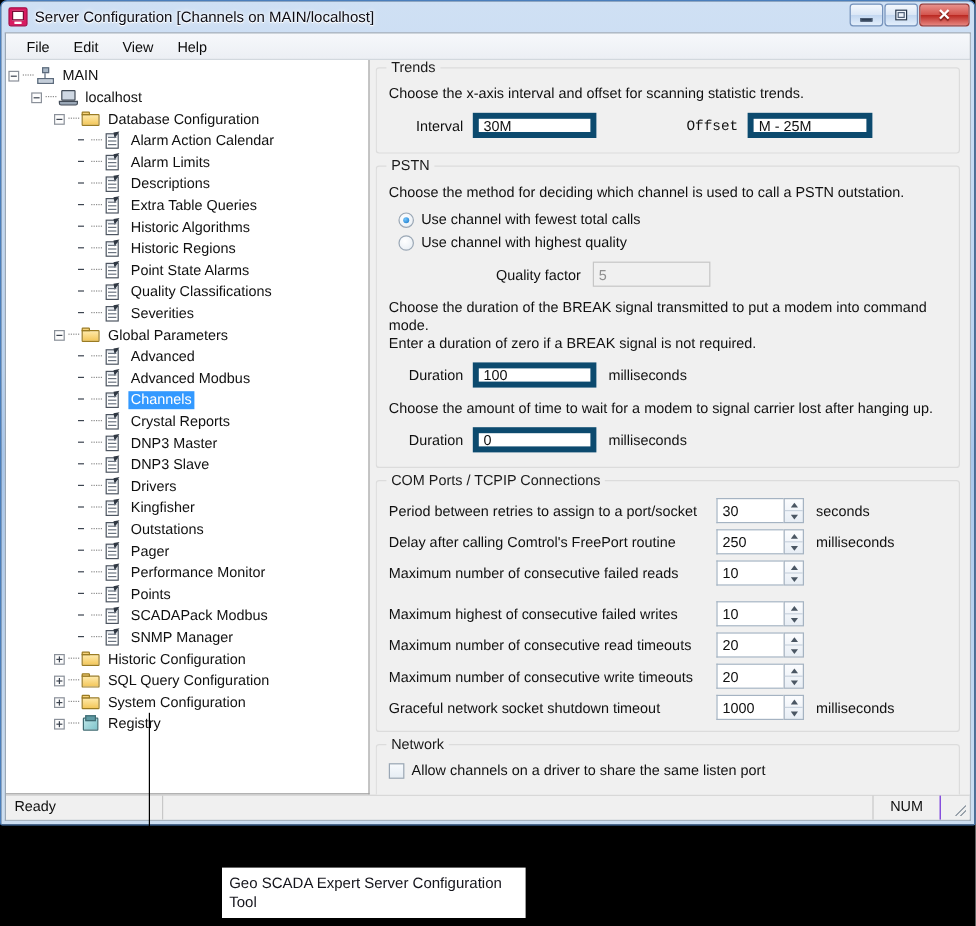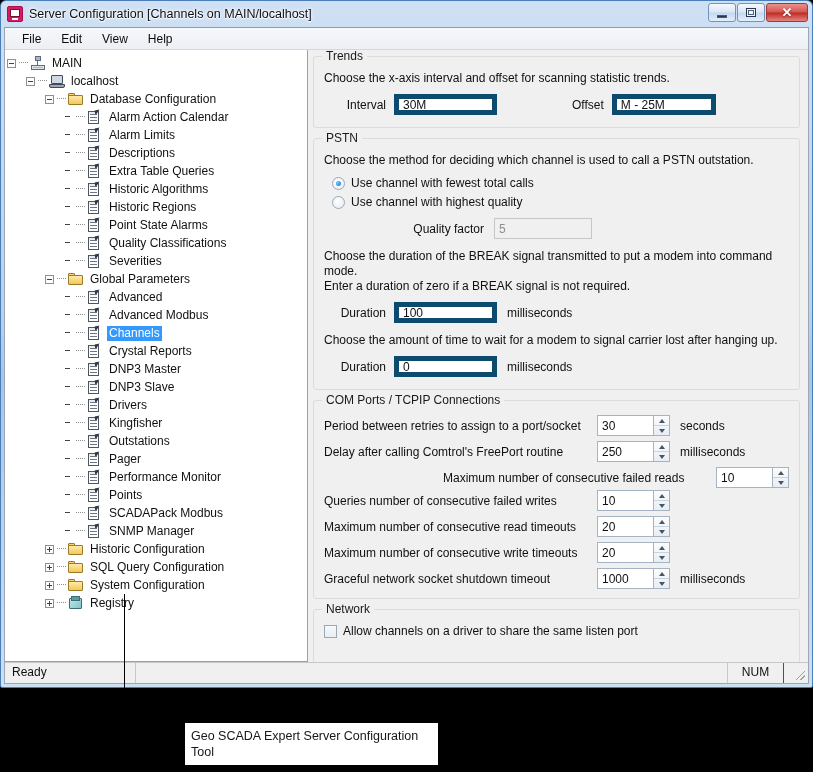--- a/index.html
+++ b/index.html
@@ -543,21 +543,21 @@
       <div class="splitter"></div>
 
       <div class="settings">
 
         <div class="group">
           <div class="gtitle">Trends</div>
           <div class="desc">Choose the x-axis interval and offset for scanning statistic trends.</div>
           <div class="row" style="margin-bottom:2px;">
             <span class="lbl" style="display:inline-block;width:62px;text-align:right;margin-right:8px;">Interval</span>
             <input class="txt" style="width: 103px;" type="text" value="30M">
-            <span class="lbl" style="margin-left:75px;margin-right:8px;">Offset</span>
+            <span class="lbl" style="margin-left:75px;margin-right:8px;font-family:Liberation Mono, monospace;">Offset</span>
             <input class="txt" style="width: 104px;" type="text" value="M - 25M">
           </div>
         </div>
 
         <div class="group">
           <div class="gtitle">PSTN</div>
           <div class="desc">Choose the method for deciding which channel is used to call a PSTN outstation.</div>
 
           <div class="radio" style="margin-left:8px;">
             <span class="rdot on"></span>
@@ -617,36 +617,36 @@
                     <span class="spb">
                       <span class="ar-up"></span>
                     </span>
                     <span class="spb">
                       <span class="ar-dn"></span>
                     </span>
                   </span>
                 </span>
                 <span class="unit">milliseconds</span>
               </div>
-              <div class="row" style="margin-bottom: 2px; justify-content: flex-end;">
+              <div class="row" style="margin-bottom: 13px;">
                 <span class="lbl" style="display: inline-block; width: 265px; text-align: left; margin-right: 8px;">Maximum number of consecutive failed reads</span>
                 <span class="spin">
                   <input type="text" value="10" style="">
                   <span class="spbtns">
                     <span class="spb">
                       <span class="ar-up"></span>
                     </span>
                     <span class="spb">
                       <span class="ar-dn"></span>
                     </span>
                   </span>
                 </span>
               </div>
               <div class="row" style="margin-bottom: 5px;">
-                <span class="lbl" style="display: inline-block; width: 265px; text-align: left; margin-right: 8px;">Queries number of consecutive failed writes</span>
+                <span class="lbl" style="display: inline-block; width: 265px; text-align: left; margin-right: 8px;">Maximum highest of consecutive failed writes</span>
                 <span class="spin">
                   <input type="text" value="10" style="">
                   <span class="spbtns">
                     <span class="spb">
                       <span class="ar-up"></span>
                     </span>
                     <span class="spb">
                       <span class="ar-dn"></span>
                     </span>
                   </span>

